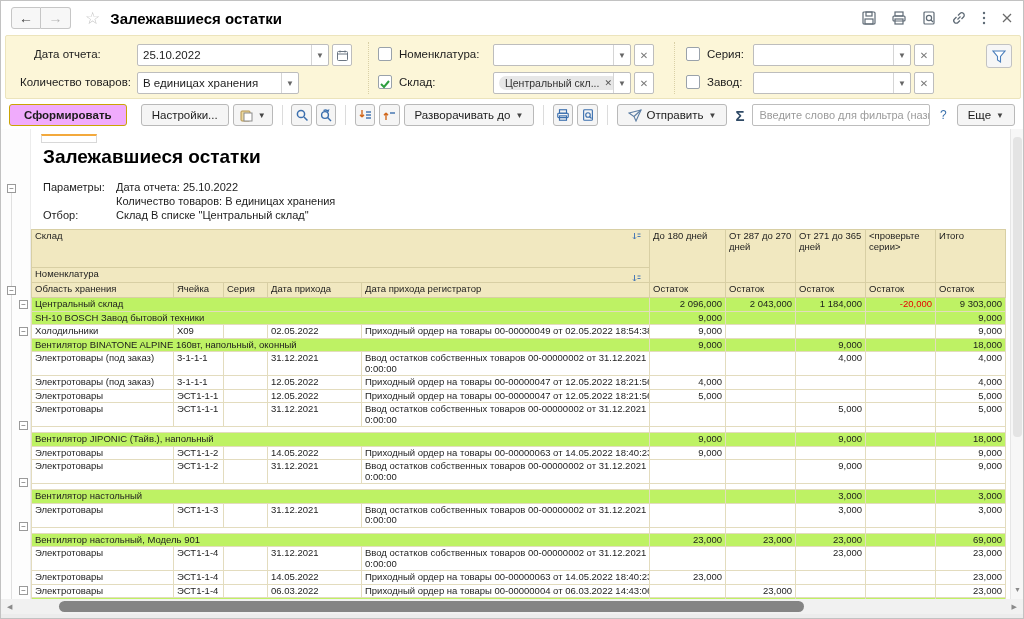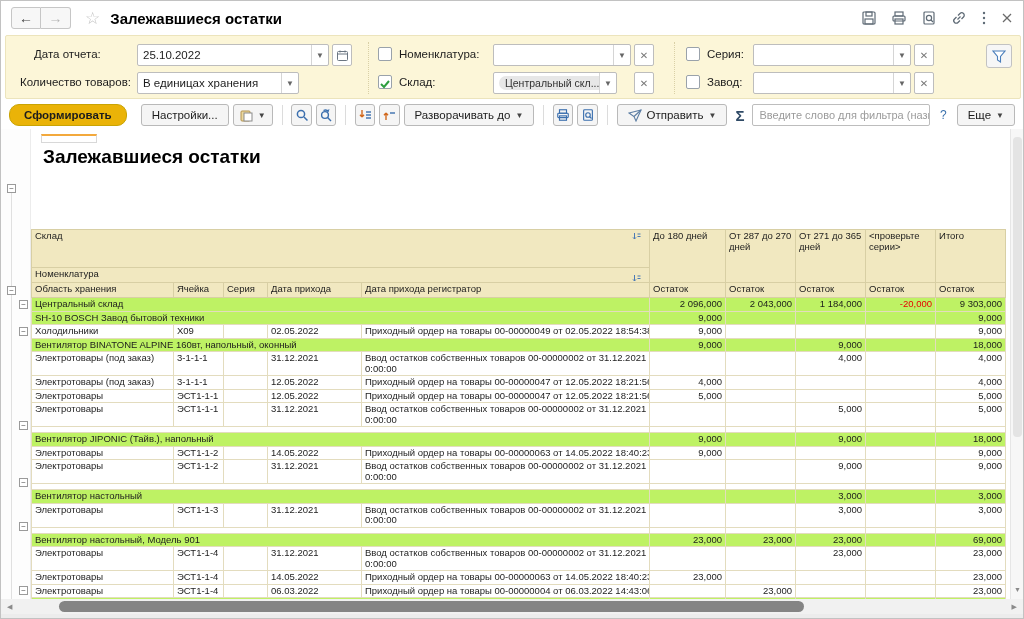--- a/index.html
+++ b/index.html
@@ -28,21 +28,21 @@
   .sqbtn { position:absolute; top:0; width:20px; height:22px; border:1px solid #bdbdbd; border-radius:2px; background:#fff; display:flex; align-items:center; justify-content:center; color:#777; font-size:10px; }
   .cb { position:absolute; top:3px; width:14px; height:14px; border:1px solid #9aa2aa; border-radius:2px; background:#fff; }
   .tag { background:#e7e7e7; border-radius:9px; font-size:10.5px; padding:1px 6px; color:#333; white-space:nowrap; display:inline-flex; align-items:center; gap:5px; }
   .tag .x { font-size:9px; color:#555; }
   .fsep { position:absolute; top:6px; height:52px; border-left:1px dotted #d9d0a6; }
   .funnelbtn { position:absolute; right:8px; top:8px; width:26px; height:24px; border:1px solid #c2c2c2; border-radius:3px; background:#f6f6f6; display:flex; align-items:center; justify-content:center; }
 
   
   .toolbar { position:absolute; left:0; top:100px; width:100%; height:28px; display:flex; align-items:center; padding:0 8px; gap:4px; background:#fff; }
   .btn { height:22px; border:1px solid #b9b9b9; border-radius:3px; background:#f5f5f5; font-size:11.5px; color:#1c1c1c; display:flex; align-items:center; justify-content:center; padding:0 10px; white-space:nowrap; }
-  .btn.primary { background:#eab308; border-color:#c9a404; font-weight:bold; padding:8px 14px;border-radius:10px; }
+  .btn.primary { background:#f0abfc; border-color:#c9a404; font-weight:bold; padding:8px 14px; }
   .btn.icon { width:26px; padding:0; }
   .caret { font-size:8px; color:#444; margin-left:5px; }
   .tsep { width:1px; height:20px; background:#dcdcdc; margin:0 5px; }
   .sigma { font-size:15px; font-weight:bold; color:#2f4a66; margin:0 4px; }
   .searchbox { width:228px; height:22px; border:1px solid #bdbdbd; border-radius:2px; font-size:11px; color:#9b9b9b; padding:0 6px; display:flex; align-items:center; overflow:hidden; white-space:nowrap; }
   .help { color:#3c72ad; font-size:12px; margin:0 6px; }
 
   
   .report { position:absolute; left:0; top:128px; width:1006px; height:470px; background:#fff; overflow:hidden; }
   .rail { position:absolute; left:0; top:0; width:30px; height:470px; background:#fdfdfd; border-right:1px solid #ececec; }
@@ -180,21 +180,21 @@
         <span class="val">В единицах хранения</span>
         <span class="dd">▼</span>
       </div>
 
       <span class="cb" style="left:372px">
         <svg width="12" height="12" viewBox="0 0 12 12" fill="none" stroke="#2e9e3f" stroke-width="2">
             <polyline points="2,6 5,9 10,3"></polyline>
           </svg>
       </span>
       <span class="flabel" style="left:393px">Склад:</span>
-      <div class="combo" style="left:487px; width:124px">
+      <div class="combo" style="left:487px; width:138px">
         <span class="val"><span class="tag">
               <span>Центральный скл...</span>
               <span class="x">✕</span>
             </span></span>
         <span class="dd">▼</span>
       </div>
       <div class="sqbtn" style="left:628px">✕</div>
 
       <span class="cb" style="left:680px"></span>
       <span class="flabel" style="left:701px">Завод:</span>
@@ -300,20 +300,34 @@
         <div class="exp" style="left: 18px; top: 171px;">−</div>
         <div class="exp" style="left: 18px; top: 198px;">−</div>
         <div class="exp" style="left: 18px; top: 292px;">−</div>
         <div class="exp" style="left: 18px; top: 349px;">−</div>
         <div class="exp" style="left: 18px; top: 393px;">−</div>
         <div class="exp" style="left: 18px; top: 457px;">−</div>
       </div>
     <div class="sheet">
       <div class="cursorcell"></div>
       <div class="rtitle">Залежавшиеся остатки</div>
+      <div class="params">
+        <div class="row">
+            <span class="lab">Параметры:</span>
+            <span>Дата отчета: 25.10.2022</span>
+          </div>
+        <div class="row">
+            <span class="lab"></span>
+            <span>Количество товаров: В единицах хранения</span>
+          </div>
+        <div class="row">
+            <span class="lab">Отбор:</span>
+            <span>Склад В списке "Центральный склад"</span>
+          </div>
+      </div>
 
       <table class="rep">
         <colgroup>
           <col style="width:142px">
             <col style="width:50px">
             <col style="width:44px">
             <col style="width:94px">
             <col style="width:288px">
           <col style="width:76px">
             <col style="width:70px">

